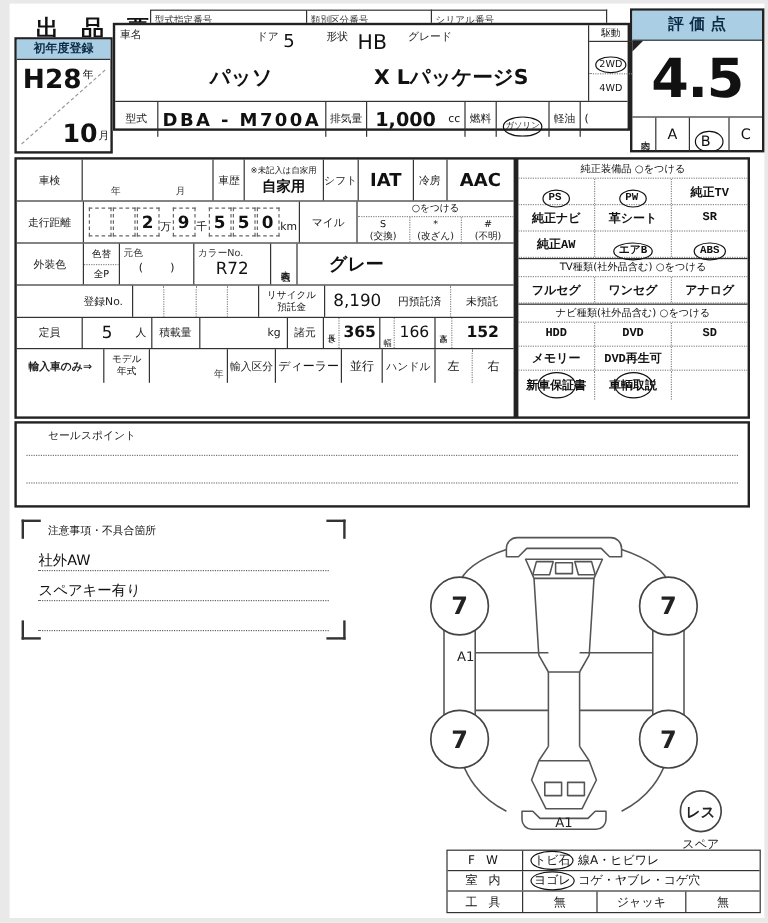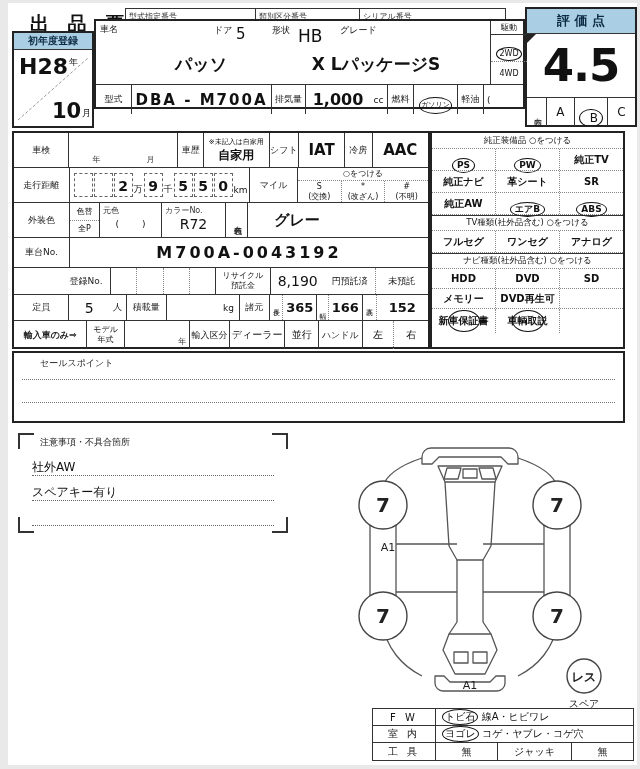--- a/index.html
+++ b/index.html
@@ -11,35 +11,35 @@
   .bluehd{background:#aacfe4;color:#0d2b45;font-weight:bold;text-align:center;}
   .tiny{font-size:8px;color:#333;}
   .lbl{font-size:9px;color:#222;}
   .row{display:flex;box-sizing:border-box;border-bottom:1px solid #333;}
   .cell{box-sizing:border-box;border-right:1px solid #333;display:flex;align-items:center;
         justify-content:center;position:relative;overflow:hidden;}
   .cell.nb{border-right:none;}
   .cell.dot{border-right:1px dotted #888;}
   .vert{writing-mode:vertical-rl;text-orientation:upright;letter-spacing:1px;}
   .big{font-size:15px;font-weight:bold;}
-  .ring{border:1.6px solid #111;border-radius:50%;display:inline-block;text-align:right;
+  .ring{border:1.6px solid #111;border-radius:50%;display:inline-block;text-align:left;
         padding:1px 4px;line-height:1.2;margin-top:12px;}
   .oval-ov{position:absolute;left:50%;top:50%;transform:translate(-50%,-50%);width:30px;height:20px;
         border:1.6px solid #111;border-radius:50%;pointer-events:none;}
   .dotline{position:absolute;border-bottom:1px dotted #777;}
   .pre{white-space:pre;}
   .mbox{display:inline-block;box-sizing:border-box;border:1px dashed #666;width:19px;height:24px;
         line-height:24px;text-align:center;font-size:14px;font-weight:bold;margin-right:1px;}
   .corner{position:absolute;width:14px;height:14px;}
   .marktop{font-size:8px;text-align:center;border-bottom:1px dotted #888;height:12px;line-height:12px;}
   .markcell{flex:1;border-right:1px dotted #888;text-align:center;font-size:8px;line-height:1.15;
         display:flex;flex-direction:column;justify-content:center;}
   .eq-title{font-size:8.5px;text-align:center;border-bottom:1px dotted #888;border-top:1px solid #333;
         display:flex;align-items:center;justify-content:center;box-sizing:border-box;}
-  .eq-row{display:flex;border-bottom:1px dotted #888;box-sizing:border-box;}
+  .eq-row{display:flex;border-bottom:1px dotted #888;box-sizing:border-box;font-family:Liberation Mono, monospace;}
   .eq-cell{flex:1;border-right:1px dotted #888;display:flex;align-items:center;justify-content:center;
         font-size:10px;font-weight:bold;position:relative;}
   .eq-cell:last-child{border-right:none;}
   .note-line{margin:0 14px;border-bottom:1px dotted #666;height:25px;font-size:12px;font-weight:normal;
         padding-top:8px;box-sizing:border-box;}
   .insp-line{border-bottom:1px dotted #777;height:24px;font-size:12px;font-weight:bold;
         padding:6px 4px 0 6px;box-sizing:border-box;}
   .cond-row{display:flex;border-bottom:1px solid #333;height:17px;box-sizing:border-box;align-items:center;}
   .cond-lbl{width:62px;border-right:1px solid #333;text-align:center;font-size:10px;letter-spacing:3px;
         align-self:stretch;display:flex;align-items:center;justify-content:center;}
@@ -195,24 +195,20 @@
       <div class="cell" style="width:64px;">
         <span class="tiny abs" style="left:3px;top:2px;">カラーNo.</span>
         <span style="font-size:14px;margin-top:8px;">R72</span>
       </div>
       <div class="cell" style="width:22px;">
         <span class="vert" style="font-size:8px;">内装色</span>
       </div>
       <div class="cell nb big" style="width:98px;">グレー</div>
     </div>
 
-    <div class="row" style="height:30px;">
-      <div class="cell lbl" style="width:56px;">車台No.</div>
-      <div class="cell nb" style="flex:1;font-size:16px;font-weight:bold;letter-spacing:3px;">M700A-0043192</div>
-    </div>
 
     <div class="row" style="height:27px;padding-left:48px;">
       <div class="cell lbl" style="width:56px;">登録No.</div>
       <div class="cell dot" style="width:30px;"></div>
       <div class="cell dot" style="width:30px;"></div>
       <div class="cell dot" style="width:30px;"></div>
       <div class="cell" style="width:30px;"></div>
       <div class="cell" style="width:62px;flex-direction:column;font-size:8px;line-height:1.2;">
         <span>リサイクル</span>
           <span>預託金</span>
@@ -230,21 +226,21 @@
       <div class="cell nb" style="width:52px;"></div>
       <div class="cell" style="width:22px;font-size:9px;">kg</div>
       <div class="cell lbl" style="width:30px;">諸元</div>
       <div class="cell dot" style="width:14px;">
           <span class="vert" style="font-size:7px;">長さ</span>
         </div>
       <div class="cell" style="width:34px;font-size:13px;font-weight:bold;">365</div>
       <div class="cell dot" style="width:12px;">
           <span class="vert" style="font-size:7px;">幅</span>
         </div>
-      <div class="cell" style="width:34px;font-size:13px;font-weight:bold;text-align:right;">166</div>
+      <div class="cell" style="width:34px;font-size:13px;font-weight:normal;text-align:right;">166</div>
       <div class="cell dot" style="width:14px;">
           <span class="vert" style="font-size:7px;">高さ</span>
         </div>
       <div class="cell nb" style="width:52px;font-size:13px;font-weight:bold;">152</div>
     </div>
 
     <div class="row" style="height:28px;border-bottom:none;">
       <div class="cell lbl" style="width:74px;font-weight:bold;">輸入車のみ⇒</div>
       <div class="cell" style="width:38px;flex-direction:column;font-size:8px;line-height:1.2;">
         <span>モデル</span>

